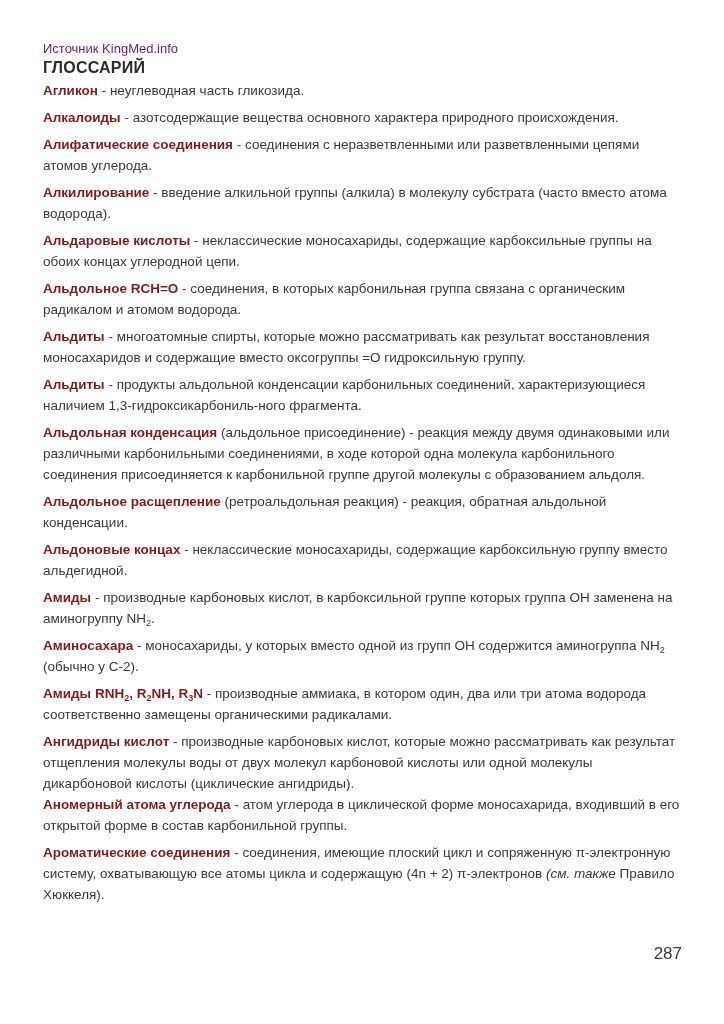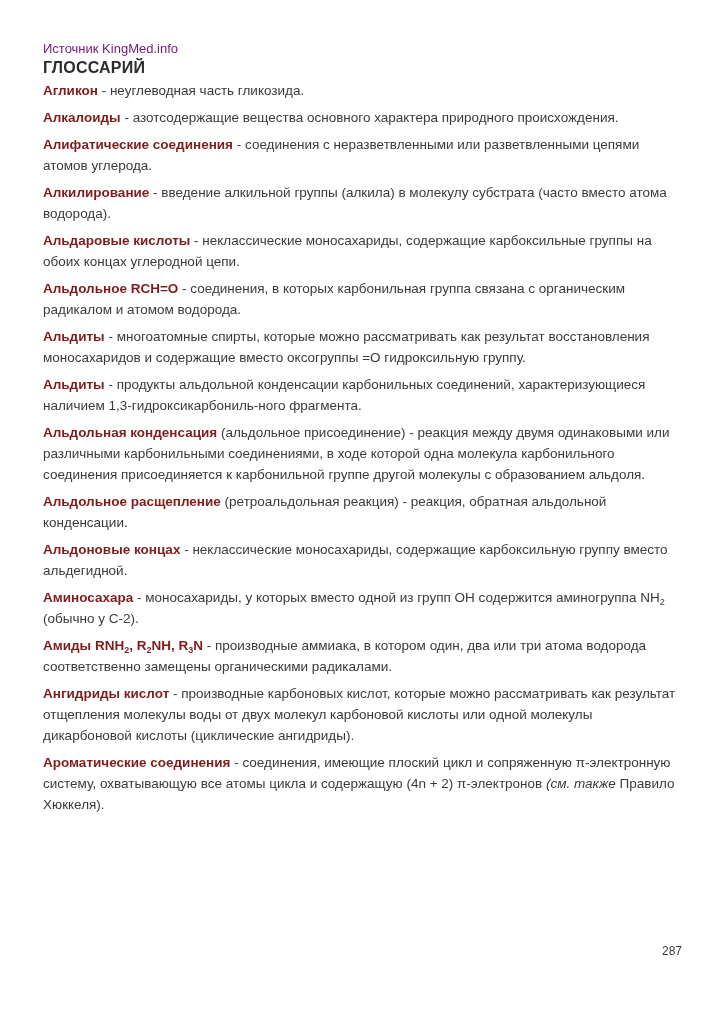--- a/index.html
+++ b/index.html
@@ -54,21 +54,21 @@
     font-size: 9px;
     line-height: 0;
     vertical-align: -3px;
   }
   .entries p.entry i {
   }
   .page-number {
     position: absolute;
     top: 944px;
     right: 42px;
-    font-size: 12px;
+    font-size: 17px;
     color: #3a3a3a;
   }
 </style>
 </head>
 <body>
 
 <div class="page-content">
   <p class="source-line">Источник KingMed.info</p>
   <h1 class="page-title">ГЛОССАРИЙ</h1>
   <div class="entries">
@@ -76,20 +76,22 @@
       <p class="entry"><b><span>Алкалоиды</span></b> - <span><span>азотсодержащие вещества основного характера природного происхождения.</span></span></p>
       <p class="entry"><b><span>Алифатические соединения</span></b> - <span><span>соединения с неразветвленными или разветвленными цепями атомов углерода.</span></span></p>
       <p class="entry"><b><span>Алкилирование</span></b> - <span><span>введение алкильной группы (алкила) в молекулу субстрата (часто вместо атома водорода).</span></span></p>
       <p class="entry"><b><span>Альдаровые кислоты</span></b> - <span><span>неклассические моносахариды, содержащие карбоксильные группы на обоих концах углеродной цепи.</span></span></p>
       <p class="entry"><b><span>Альдольное RCH=O</span></b> - <span><span>соединения, в которых карбонильная группа связана с органическим радикалом и атомом водорода.</span></span></p>
       <p class="entry"><b><span>Альдиты</span></b> - <span><span>многоатомные спирты, которые можно рассматривать как результат восстановления моносахаридов и содержащие вместо оксогруппы =O гидроксильную группу.</span></span></p>
       <p class="entry"><b><span>Альдиты</span></b> - <span><span>продукты альдольной конденсации карбонильных соединений, характеризующиеся наличием 1,3-гидроксикарбониль-ного фрагмента.</span></span></p>
       <p class="entry"><b><span>Альдольная конденсация</span></b><span> (альдольное присоединение)</span> - <span><span>реакция между двумя одинаковыми или различными карбонильными соединениями, в ходе которой одна молекула карбонильного соединения присоединяется к карбонильной группе другой молекулы с образованием альдоля.</span></span></p>
       <p class="entry"><b><span>Альдольное расщепление</span></b><span> (ретроальдольная реакция)</span> - <span><span>реакция, обратная альдольной конденсации.</span></span></p>
       <p class="entry"><b><span>Альдоновые концах</span></b> - <span><span>неклассические моносахариды, содержащие карбоксильную группу вместо альдегидной.</span></span></p>
+      <p class="entry"><b><span>Амиды</span></b> - <span><span>производные карбоновых кислот, в карбоксильной группе которых группа OH заменена на аминогруппу NH</span><sub>2</sub><span>.</span></span></p>
       <p class="entry"><b><span>Аминосахара</span></b> - <span><span>моносахариды, у которых вместо одной из групп OH содержится аминогруппа NH</span><sub>2</sub><span> (обычно у С-2).</span></span></p>
       <p class="entry"><b><span>Амиды RNH</span><sub>2</sub><span>, R</span><sub>2</sub><span>NH, R</span><sub>3</sub><span>N</span></b> - <span><span>производные аммиака, в котором один, два или три атома водорода соответственно замещены органическими радикалами.</span></span></p>
       <p class="entry"><b><span>Ангидриды кислот</span></b> - <span><span>производные карбоновых кислот, которые можно рассматривать как результат отщепления молекулы воды от двух молекул карбоновой кислоты или одной молекулы дикарбоновой кислоты (циклические ангидриды).</span></span></p>
+      <p class="entry tight"><b><span>Аномерный атома углерода</span></b> - <span><span>атом углерода в циклической форме моносахарида, входивший в его открытой форме в состав карбонильной группы.</span></span></p>
       <p class="entry"><b><span>Ароматические соединения</span></b> - <span><span>соединения, имеющие плоский цикл и сопряженную π-электронную систему, охватывающую все атомы цикла и содержащую (4n + 2) π-электронов </span><i>(см. также</i><span> Правило Хюккеля).</span></span></p>
     </div>
 </div>
 
 <div class="page-number">287</div>
 
 </body></html>

